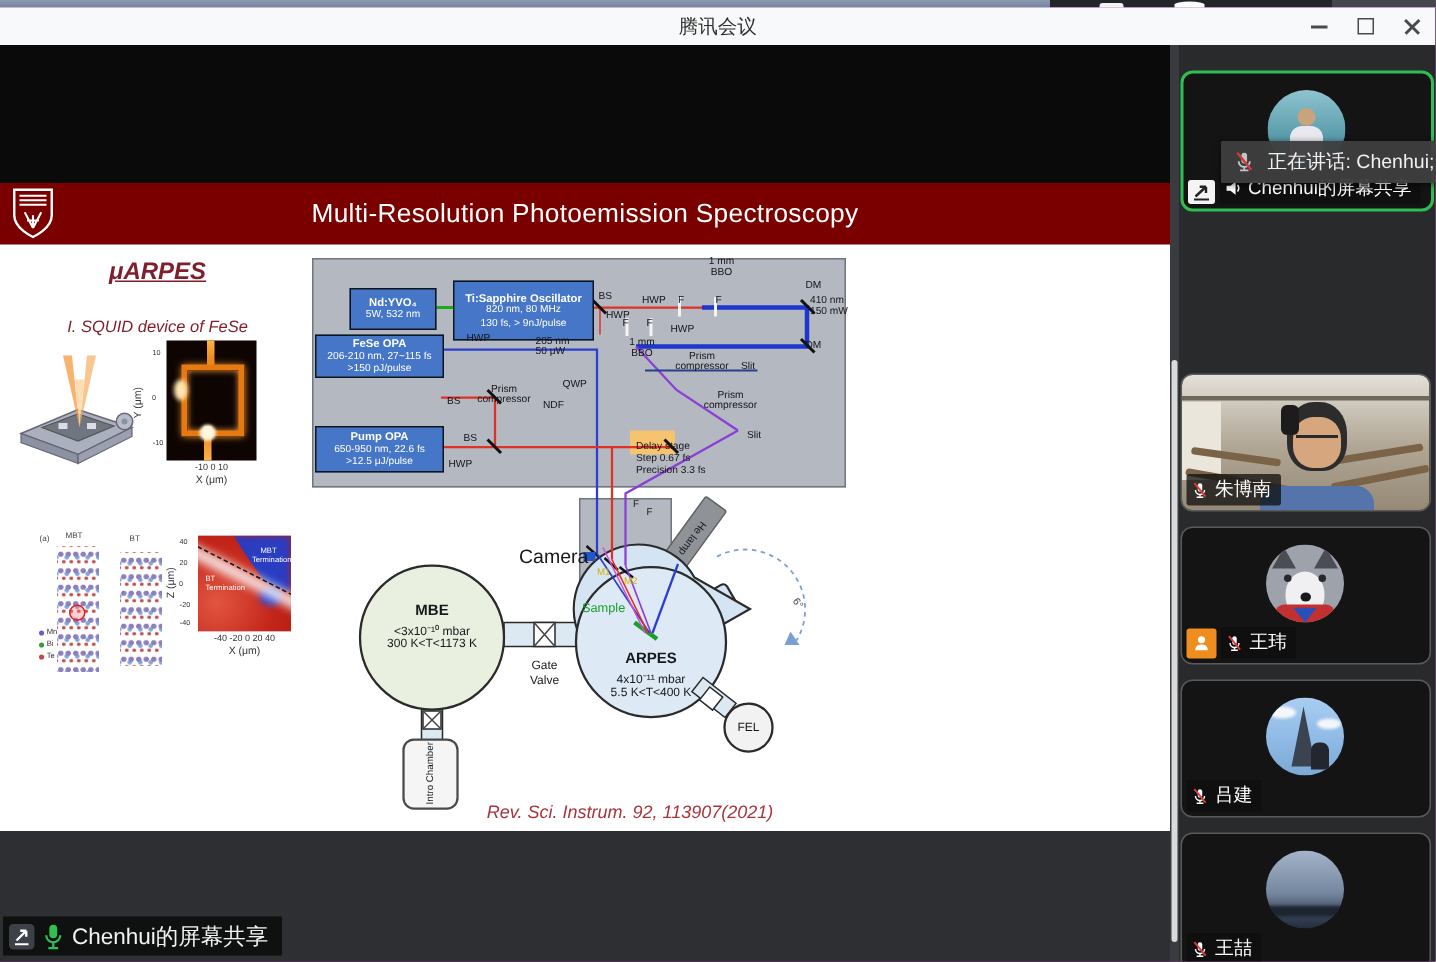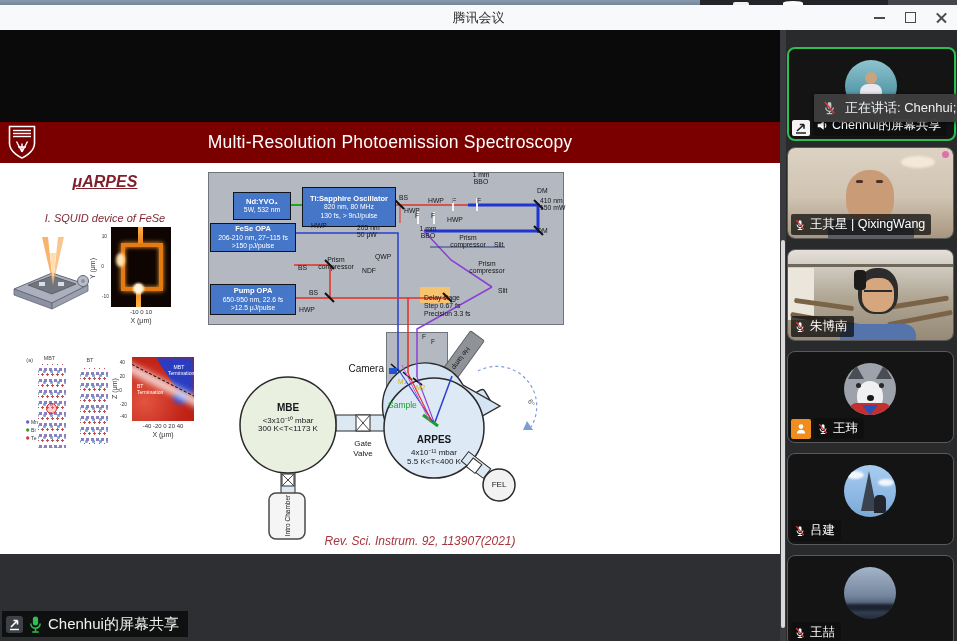--- a/index.html
+++ b/index.html
@@ -385,21 +385,21 @@
             <path d="M453 35 V48 M477 35 V48 M418 49 V61 M434 49 V61" stroke="#f4f4f4" stroke-width="2"></path>
 
             <path d="M391 201 L400 209 M403 209 L412 217 M413 215 L422 222" stroke="#111" stroke-width="1.6"></path>
             <path d="M398 206 L433 259" stroke="#2a3fd0" stroke-width="1.1"></path>
             <path d="M408 210 L432 259" stroke="#e03127" stroke-width="1.1"></path>
             <path d="M417 214 L434 259" stroke="#8a3fd6" stroke-width="1.1"></path>
             <path d="M402 202 L430 259" stroke="#d050d0" stroke-width="1"></path>
             <path d="M452 213 L435 259" stroke="#2a3fd0" stroke-width="1.5"></path>
           </svg>
 
-          <span class="abs dlab" style="left:346px;top:200px;width:38px;text-align:right;font-size:10px;z-index:5;">Camera</span>
+          <span class="abs dlab" style="left:346px;top:200px;width:38px;text-align:right;font-size:13px;z-index:5;">Camera</span>
           <span class="abs dlab" style="left:422px;top:170px;font-size:6.5px;">F</span>
           <span class="abs dlab" style="left:431px;top:175px;font-size:6.5px;">F</span>
           <span class="abs dlab" style="left:398px;top:215px;font-size:6.5px;color:#d8b400;">M1</span>
           <span class="abs dlab" style="left:416px;top:221px;font-size:6.5px;color:#d8b400;">M2</span>
           <span class="abs dlab" style="left:238px;top:239px;width:100px;text-align:center;font-weight:bold;font-size:10px;">MBE</span>
           <span class="abs dlab" style="left:238px;top:251px;width:100px;text-align:center;font-size:8px;">&lt;3x10⁻¹⁰ mbar</span>
           <span class="abs dlab" style="left:238px;top:261px;width:100px;text-align:center;font-size:8px;">300 K&lt;T&lt;1173 K</span>
           <span class="abs dlab" style="left:346px;top:276px;width:34px;text-align:center;font-size:8px;line-height:1.25;">Gate Valve</span>
           <span class="abs dlab" style="left:388px;top:237px;font-size:8.5px;color:#17a02b;">Sample</span>
           <span class="abs dlab" style="left:394px;top:271px;width:80px;text-align:center;font-weight:bold;font-size:10px;">ARPES</span>
@@ -451,42 +451,20 @@
           <div class="name-badge">
             <svg width="12" height="13" viewBox="0 0 14 14">
                 <polygon points="2,5 5,5 9,2 9,12 5,9 2,9" fill="#fff"></polygon>
                 <path d="M10.5 4.5 a4 4 0 0 1 0 5" stroke="#fff" fill="none" stroke-width="1.2"></path>
               </svg>
             <span>Chenhui的屏幕共享</span>
           </div>
         </div>
       </div>
 
-      <div class="tile" style="top:117px;">
-        <div class="v2">
-          <div class="lamp"></div>
-            <div class="pink"></div>
-          <div class="head"></div>
-          <div class="eye" style="left:68px;"></div>
-            <div class="eye" style="left:88px;"></div>
-          <div class="shirt"></div>
-        </div>
-        <div class="badge-row">
-            <div class="name-badge">
-          <svg width="12" height="14" viewBox="0 0 16 16">
-                <rect x="6" y="1.5" width="4" height="7.5" rx="2" fill="#fff"></rect>
-                <path d="M4 7.5 a4 4 0 0 0 8 0" stroke="#fff" stroke-width="1.3" fill="none"></path>
-                <line x1="8" y1="11.5" x2="8" y2="13.5" stroke="#fff" stroke-width="1.3"></line>
-                <line x1="5" y1="14" x2="11" y2="14" stroke="#fff" stroke-width="1.3"></line>
-                <line x1="3" y1="1.5" x2="13" y2="13.5" stroke="#e03a3a" stroke-width="1.7"></line>
-              </svg>
-          <span>王其星 | QixingWang</span>
-        </div>
-          </div>
-      </div>
 
       <div class="tile" style="top:219px;">
         <div class="v3">
           <div class="beam"></div>
             <div class="win"></div>
           <div class="tbl" style="left:6px;top:52px;width:60px;transform:rotate(8deg);"></div>
           <div class="tbl" style="right:4px;top:50px;width:58px;transform:rotate(-9deg);"></div>
           <div class="tbl" style="left:2px;top:68px;width:70px;transform:rotate(10deg);"></div>
           <div class="tbl" style="right:0px;top:66px;width:66px;transform:rotate(-11deg);"></div>
           <div class="head"></div>

